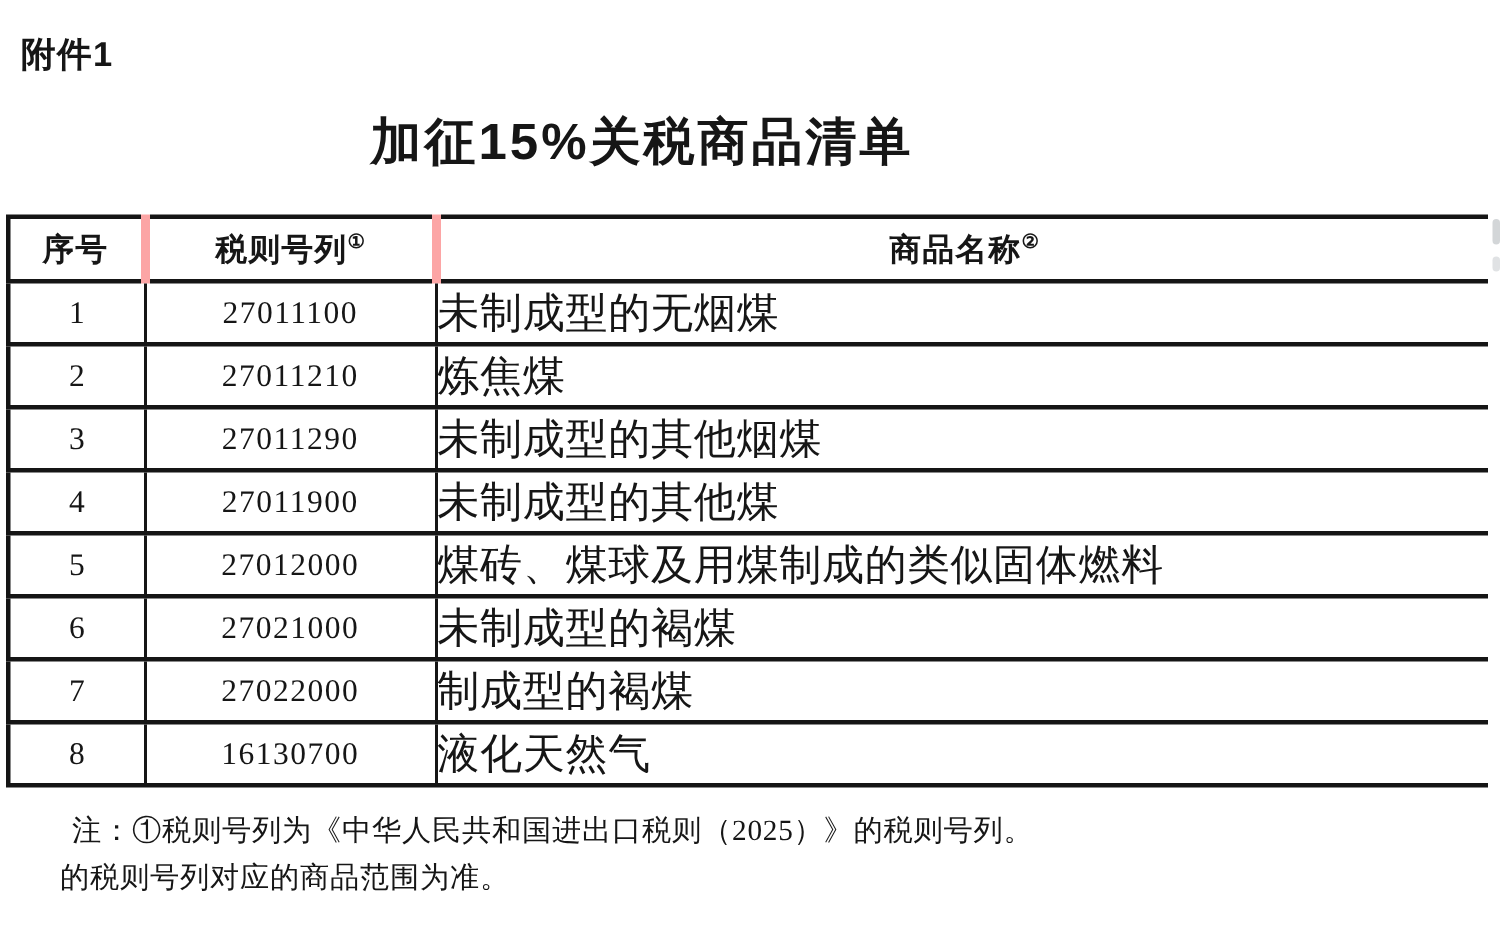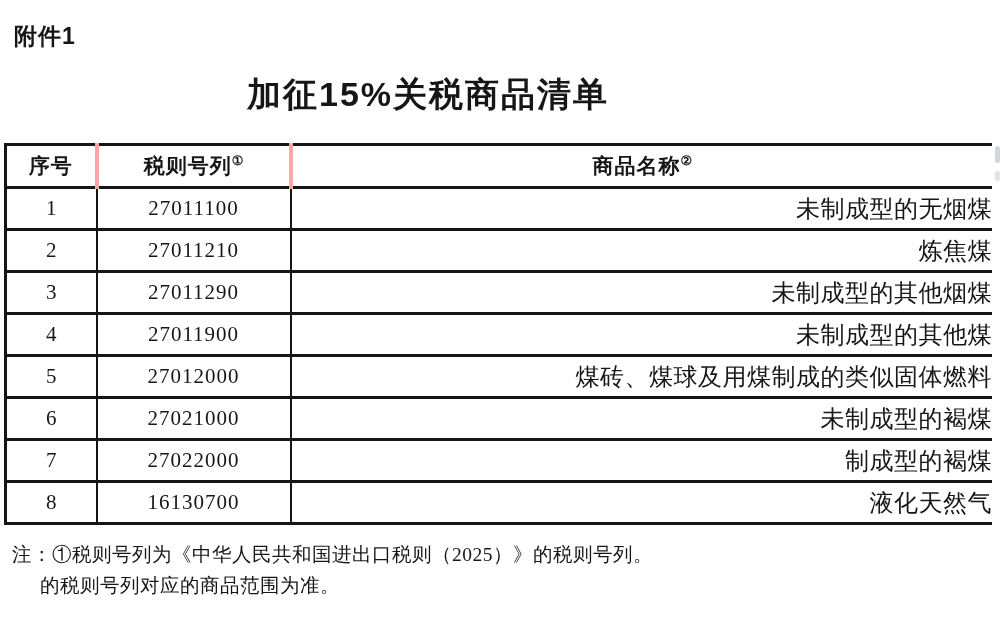--- a/index.html
+++ b/index.html
@@ -32,28 +32,28 @@
   }
   table.tariff thead th{border-top:3px solid #151515;}
   .colw1{width:91px;} .colw2{width:194px;}
   td.c1, td.c2, th{text-align:center;}
   th{
     height:40px;font-weight:bold;font-size:21px;letter-spacing:1px;
   }
   th sup{font-size:13px;font-weight:bold;vertical-align:super;letter-spacing:0;}
   td{height:39px;font-size:21px;}
   td.c1, td.c2{border-right:2px solid #151515;}
-  th.c1, th.c2{border-right:4px solid #fca5a5;}
+  th.c1, th.c2{border-right:6px solid #fca5a5;}
   td.c2{letter-spacing:1px;}
-  td.c3{text-align:right;padding-left:10px;font-size:24px;letter-spacing:0.5px;}
+  td.c3{text-align:left;padding-left:10px;font-size:28px;letter-spacing:0.5px;}
   .notes{
     position:absolute;left:12px;top:540px;width:975px;
     font-size:19.5px;line-height:30.5px;letter-spacing:0.5px;
   }
-  .note-line{white-space:nowrap;}
+  .note-line{white-space:nowrap;margin-left:36px;}
   .note-l2{margin-left:40px;}
   .note-l3{margin-left:28px;}
   .scroll-artifact{position:absolute;right:0;top:146px;width:6px;}
   .scroll-artifact .thumb1{
     width:5px;height:17px;background:#d3d6d8;border-radius:3px;margin-left:1px;
   }
   .scroll-artifact .thumb2{
     width:5px;height:10px;background:#e0e2e4;border-radius:3px;margin-left:1px;margin-top:8px;
   }
 </style>

